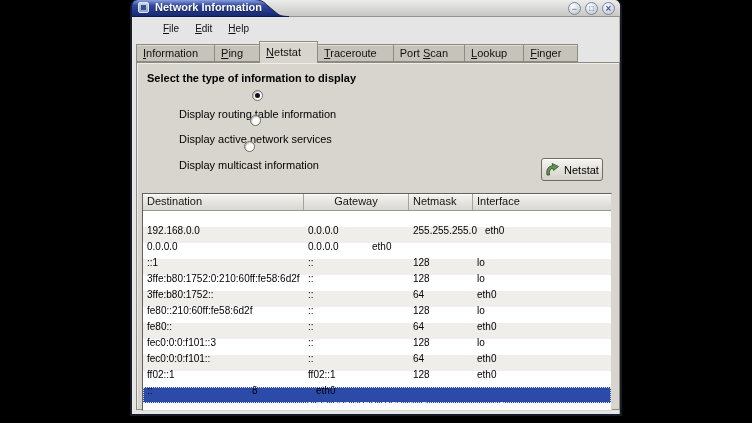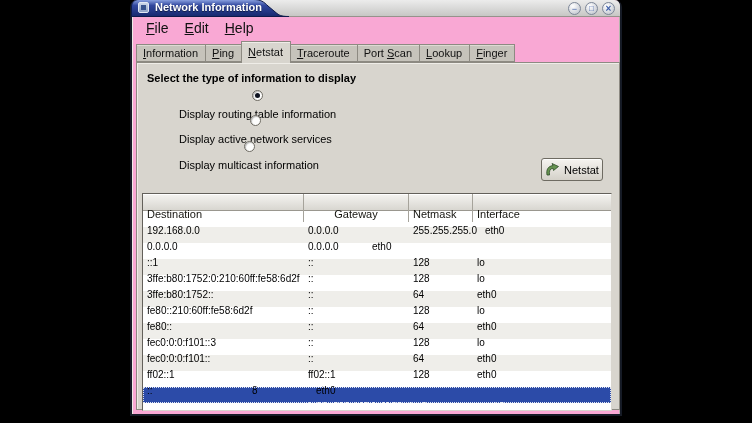--- a/index.html
+++ b/index.html
@@ -7,21 +7,21 @@
   body {
     width:752px; height:423px; background:#000;
     position:relative; overflow:hidden;
     font-family:"Liberation Sans", sans-serif;
     -webkit-font-smoothing: antialiased;
   }
 
   
   .window {
     position:absolute; left:130px; top:0; width:492px; height:416px;
-    background:#f9a8d4;
+    background:#e5e5e5;
     border:2px solid #161b26; border-top:none;
     border-radius:7px 7px 0 0;
     box-shadow: inset 1px 0 0 #ecebe7, inset -1px 0 0 #b7b4ac;
   }
 
   
   .titlebar {
     position:relative; height:17px;
     background:linear-gradient(#ececec,#c7c7c5);
     border-bottom:1px solid #96938c;
@@ -50,36 +50,36 @@
     border:1px solid #7d8798;
     color:#3d5ea8; font-size:9px; line-height:10px;
     display:flex; align-items:center; justify-content:center;
     cursor:default;
   }
   .win-btn.close { font-weight:bold; font-size:10px; }
   .win-btn.max  { font-size:8px; }
 
   
   .menubar {
-    display:flex; align-items:flex-start; height:23px; padding-left:6px;
-    font-size:14px; color:#111;
+    display:flex; align-items:center; height:23px; padding-left:23px;
+    font-size:10px; color:#111;
   }
   .menu-item { padding:3px 8px; }
   .mn { text-decoration:underline; }
 
   
   .tabstrip {
     position:absolute; left:4px; top:41px; height:21px;
     display:flex; align-items:flex-end; z-index:3;
   }
   .tab {
     font-size:11px; color:#111; white-space:nowrap;
     background:#c6c3bb;
     border:1px solid #8d8a82;
-    padding:2px 7px 3px 6px;
+    padding:2px 16px 3px 6px;
     height:18px; margin-right:-1px;
     box-shadow: inset 0 1px 0 #dedbd4;
     margin-top: 40px;
   }
   .tab.active {
     background:#d8d5ce; height:22px; padding-top:4px;
     margin-bottom:-1px; position:relative; z-index:4;
     border-bottom:none;
     box-shadow: inset 0 1px 0 #efede8;
   }
@@ -129,21 +129,21 @@
     background:#fff;
     border:1px solid #63605a;
     border-right-color:#d8d5ce; border-bottom-color:#d8d5ce;
     overflow:hidden;
   }
   .thead { display:flex; height:17px;
     background:linear-gradient(#f5f4f1,#d8d6d0);
     border-bottom:1px solid #9a978f; font-size:11px; color:#15140f;
   }
   .th {
-    padding:14px 4px; border-right:1px solid #a6a39b;
+    padding:1px 4px; border-right:1px solid #a6a39b;
     box-shadow: inset 0 1px 0 #fff; white-space:nowrap; overflow:hidden;
   }
   .th-destination { width:161px; }
   .th-gateway     { width:105px; text-align:center; }
   .th-netmask     { width:64px; }
   .th-interface   { flex:1; border-right:none; }
 
   .row { display:flex; height:16px; line-height:16px; font-size:10px; color:#000; }
   .row.alt { background:#efeeea; }
   .td { padding:12px 4px; white-space:nowrap; flex:0 0 auto; }

